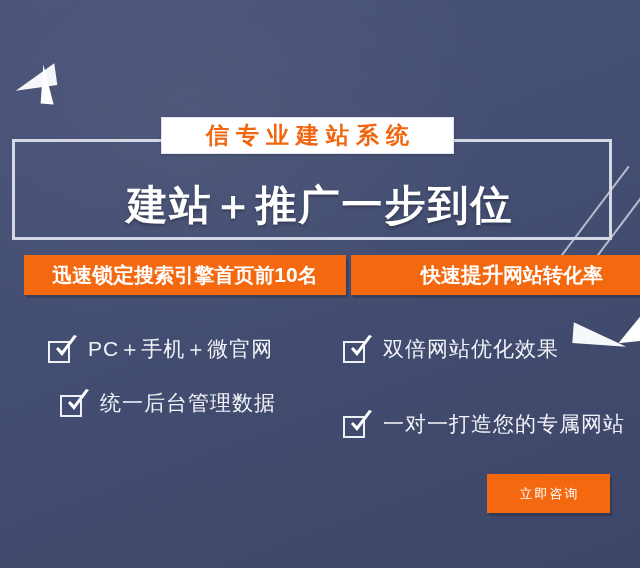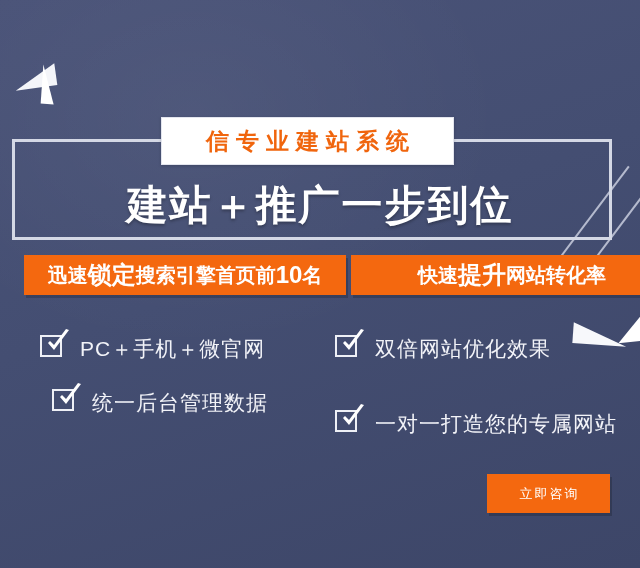--- a/index.html
+++ b/index.html
@@ -79,21 +79,21 @@
     border: 3px solid #d4d8e5;
     box-sizing: border-box;
   }
 
   
   #title-plaque {
     position: absolute;
     left: 161px;
     top: 117px;
     width: 293px;
-    height: 48px;
+    height: 37px;
     background: #ffffff;
     box-sizing: border-box;
     border: 1px solid #e3e5ee;
     display: flex;
     align-items: center;
     justify-content: center;
     box-shadow: 0 1px 3px rgba(0,0,0,.18);
   }
   #title-plaque .plaque-text {
     color: #f0650d;
@@ -133,31 +133,32 @@
     box-shadow: 2px 3px 0 rgba(0,0,0,.18);
   }
   #strip-1 { left: 24px;   width: 322px; }
   #strip-2 { left: 351px; width: 322px; }
   .strip .sm {
     font-size: 20px;
     font-weight: 700;
     letter-spacing: 0px;
   }
   .strip .lg {
-    font-size: 24px;
+    font-size: 21px;
     font-weight: 700;
     letter-spacing: 0px;
   }
 
   
   .feature {
     position: absolute;
     display: flex;
-    align-items: flex-start;
-    white-space: nowrap;
+    align-items: flex-end;
+    white-space: nowrap;
+    margin-left: 8px;
   }
   #feat-0 { left: 40px;  top: 335px; }
   #feat-1 { left: 335px; top: 335px; }
   #feat-2 { left: 40px;  top: 389px; padding-left: 12px; }
   #feat-3 { left: 335px; top: 410px; }
 
   .check-box {
     position: relative;
     width: 22px;
     height: 22px;

